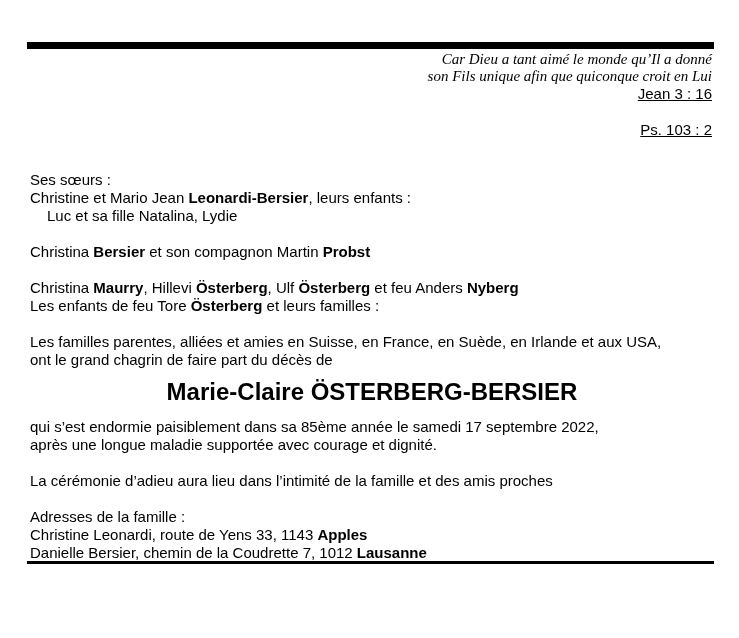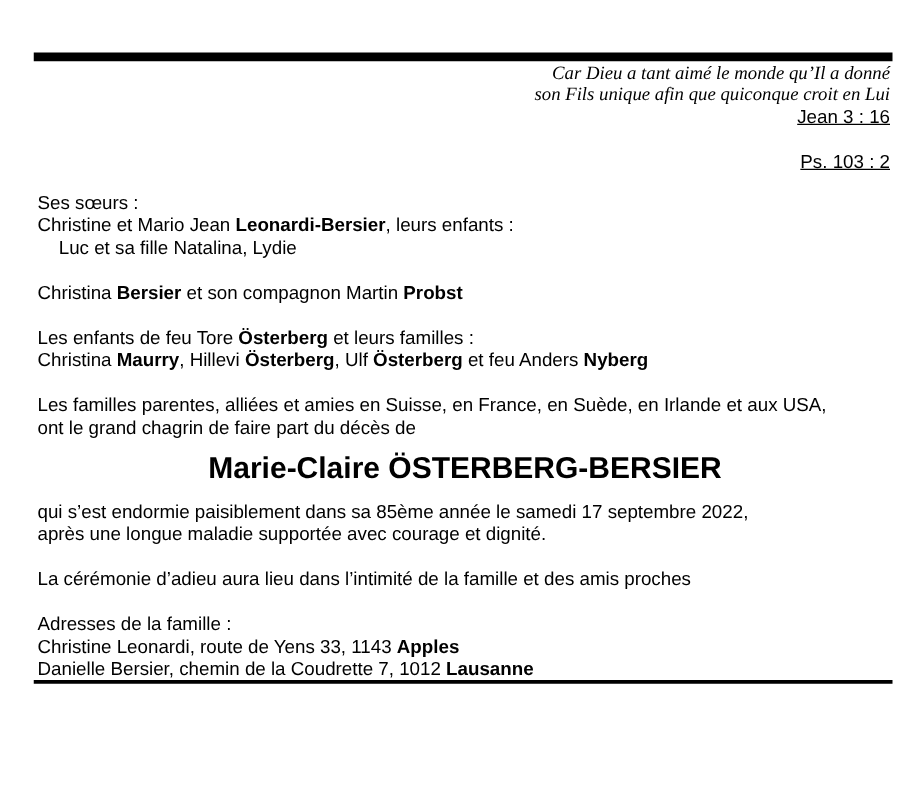--- a/index.html
+++ b/index.html
@@ -48,21 +48,21 @@
     font-family: Liberation Serif, serif;
   }
   .quote-ref {
     font-style: normal;
     text-decoration: underline;
   }
   .psalm-block {
     margin-top: 19px;
   }
   .body-text {
-    margin-top: 16px;
+    margin-top: 33px;
     padding-left: 3px;
     line-height: 18px;
   }
   .para + .para {
     margin-top: 18px;
   }
   .line.indent {
     padding-left: 17px;
   }
   .b {
@@ -100,22 +100,22 @@
       <div>
           <div class="para">
             <div class="line"><span>Ses sœurs :</span></div>
             <div class="line"><span>Christine et Mario Jean </span><span class="b">Leonardi-Bersier</span><span>, leurs enfants :</span></div>
             <div class="line indent"><span>Luc et sa fille Natalina, Lydie</span></div>
           </div>
           <div class="para">
             <div class="line"><span>Christina </span><span class="b">Bersier</span><span> et son compagnon Martin </span><span class="b">Probst</span></div>
           </div>
           <div class="para">
+            <div class="line"><span>Christina </span><span class="b">Maurry</span><span>, Hillevi </span><span class="b">Österberg</span><span>, Ulf </span><span class="b">Österberg</span><span> et feu Anders </span><span class="b">Nyberg</span></div>
             <div class="line"><span>Les enfants de feu Tore </span><span class="b">Österberg</span><span> et leurs familles :</span></div>
-            <div class="line"><span>Christina </span><span class="b">Maurry</span><span>, Hillevi </span><span class="b">Österberg</span><span>, Ulf </span><span class="b">Österberg</span><span> et feu Anders </span><span class="b">Nyberg</span></div>
           </div>
           <div class="para">
             <div class="line"><span>Les familles parentes, alliées et amies en Suisse, en France, en Suède, en Irlande et aux USA,</span></div>
             <div class="line"><span>ont le grand chagrin de faire part du décès de</span></div>
           </div>
         </div>
       <div class="name-heading">Marie-Claire ÖSTERBERG-BERSIER</div>
       <div>
           <div class="para">
             <div class="line"><span>qui s’est endormie paisiblement dans sa 85ème année le samedi 17 septembre 2022,</span></div>

